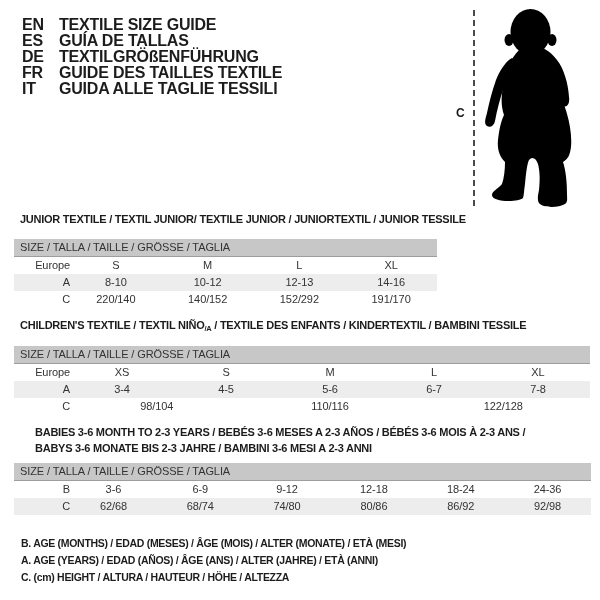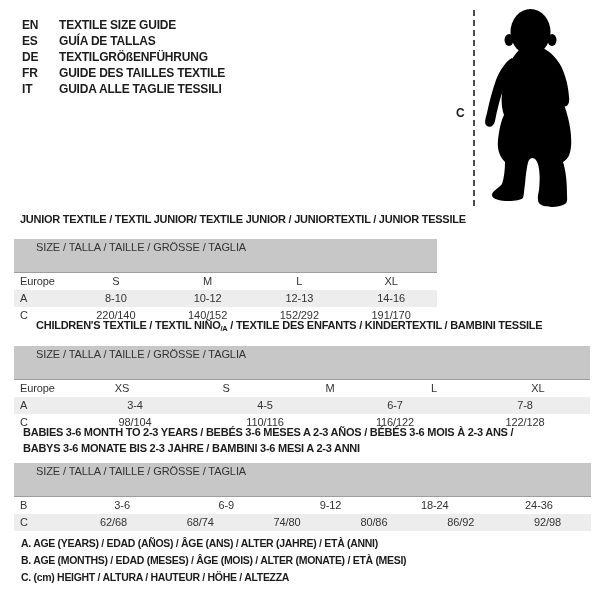--- a/index.html
+++ b/index.html
@@ -4,40 +4,40 @@
 <style>
   html,body { margin:0; padding:0; }
   body {
     width:600px; height:600px; position:relative; overflow:hidden;
     background:#ffffff; color:#222;
     font-family:"Liberation Sans", sans-serif;
   }
   .abs { position:absolute; }
 
   
-  .lang-block { left:22px; top:17px; font-weight:700; font-size:12px; line-height:16px; color:#1c1c1c; letter-spacing:-0.2px; }
+  .lang-block { left:22px; top:17px; font-weight:700; font-size:16px; line-height:16px; color:#1c1c1c; letter-spacing:-0.2px; }
   .lang-row { display:flex; white-space:nowrap; }
   .lang-code { width:37px; flex:0 0 37px; }
 
   
   .measure-line { left:473px; top:10px; height:196px; width:0; border-left:2px dashed #4a4a4a; }
   .fig-label { left:456px; top:106px; font-weight:700; font-size:12px; color:#1c1c1c; }
   .baby-svg { left:479px; top:3px; }
 
   
   .section-title { font-weight:700; font-size:11px; letter-spacing:-0.25px; white-space:nowrap; color:#1c1c1c; line-height:14px; }
   .sub-a { font-size:7.5px; vertical-align:-2px; }
 
   
   .tbl { font-size:11px; color:#333; letter-spacing:-0.1px; }
-  .tbl-head { height:34px; line-height:17px; background:#c7c7c7; border-bottom:1px solid #9d9d9d; padding-left:22px; box-sizing:border-box; color:#333; white-space:nowrap; }
+  .tbl-head { height:18px; line-height:17px; background:#c7c7c7; border-bottom:1px solid #9d9d9d; padding-left:6px; box-sizing:border-box; color:#333; white-space:nowrap; }
   .trow { display:flex; height:17px; line-height:17px; }
   .trow.stripe { background:#ededed; }
   .cell { flex:1; text-align:center; white-space:nowrap; }
-  .cell.lbl { flex:0 0 56px; text-align:left; padding-left:6px; box-sizing:border-box; }
+  .cell.lbl { flex:0 0 56px; text-align:right; padding-left:6px; box-sizing:border-box; }
 
   
   .footnotes { left:21px; top:535px; font-weight:700; font-size:10.5px; line-height:17px; letter-spacing:-0.3px; white-space:nowrap; color:#1c1c1c; }
 </style>
 </head>
 <body>
 
 <div class="abs lang-block">
   <div class="lang-row">
     <span class="lang-code">EN</span>
@@ -127,71 +127,72 @@
   </div>
   <div class="trow">
     <div class="cell lbl">C</div>
     <div class="cell">220/140</div>
     <div class="cell">140/152</div>
     <div class="cell">152/292</div>
     <div class="cell">191/170</div>
   </div>
 </div>
 
-<div class="abs section-title" style="left:36px; top:318px;">
+<div class="abs section-title" style="left:20px; top:318px;">
   <span>CHILDREN'S TEXTILE / TEXTIL NIÑO</span><span class="sub-a">/A</span><span> / TEXTILE DES ENFANTS / KINDERTEXTIL / BAMBINI TESSILE</span>
 </div>
 <div class="abs tbl" style="left:14px; top:346px; width:576px;">
   <div class="tbl-head">SIZE / TALLA / TAILLE / GRÖSSE / TAGLIA</div>
   <div class="trow">
     <div class="cell lbl">Europe</div>
     <div class="cell">XS</div>
     <div class="cell">S</div>
     <div class="cell">M</div>
     <div class="cell">L</div>
     <div class="cell">XL</div>
   </div>
   <div class="trow stripe">
     <div class="cell lbl">A</div>
     <div class="cell">3-4</div>
     <div class="cell">4-5</div>
+    <div class="cell">5-6</div>
     <div class="cell">6-7</div>
     <div class="cell">7-8</div>
   </div>
   <div class="trow">
     <div class="cell lbl">C</div>
     <div class="cell">98/104</div>
     <div class="cell">110/116</div>
-    <div class="cell">116/122</div>
     <div class="cell">122/128</div>
   </div>
 </div>
 
-<div class="abs section-title" style="left:23px; top:424px; line-height:16px;">
+<div class="abs section-title" style="left:35px; top:424px; line-height:16px;">
   <div>BABIES 3-6 MONTH TO 2-3 YEARS / BEBÉS 3-6 MESES A 2-3 AÑOS / BÉBÉS 3-6 MOIS À 2-3 ANS /</div>
   <div>BABYS 3-6 MONATE BIS 2-3 JAHRE / BAMBINI 3-6 MESI A 2-3 ANNI</div>
 </div>
 <div class="abs tbl" style="left:14px; top:463px; width:577px;">
   <div class="tbl-head">SIZE / TALLA / TAILLE / GRÖSSE / TAGLIA</div>
   <div class="trow">
     <div class="cell lbl">B</div>
     <div class="cell">3-6</div>
     <div class="cell">6-9</div>
     <div class="cell">9-12</div>
+    <div class="cell">12-18</div>
     <div class="cell">18-24</div>
     <div class="cell">24-36</div>
   </div>
   <div class="trow stripe">
     <div class="cell lbl">C</div>
     <div class="cell">62/68</div>
     <div class="cell">68/74</div>
     <div class="cell">74/80</div>
     <div class="cell">80/86</div>
     <div class="cell">86/92</div>
     <div class="cell">92/98</div>
   </div>
 </div>
 
 <div class="abs footnotes">
+  <div>B. AGE (MONTHS) / EDAD (MESES) / ÂGE (MOIS) / ALTER (MONATE) / ETÀ (MESI)</div>
   <div>A. AGE (YEARS) / EDAD (AÑOS) / ÂGE (ANS) / ALTER (JAHRE) / ETÀ (ANNI)</div>
-  <div>B. AGE (MONTHS) / EDAD (MESES) / ÂGE (MOIS) / ALTER (MONATE) / ETÀ (MESI)</div>
   <div>C. (cm) HEIGHT / ALTURA / HAUTEUR / HÖHE / ALTEZZA</div>
 </div>
 
 </body></html>

